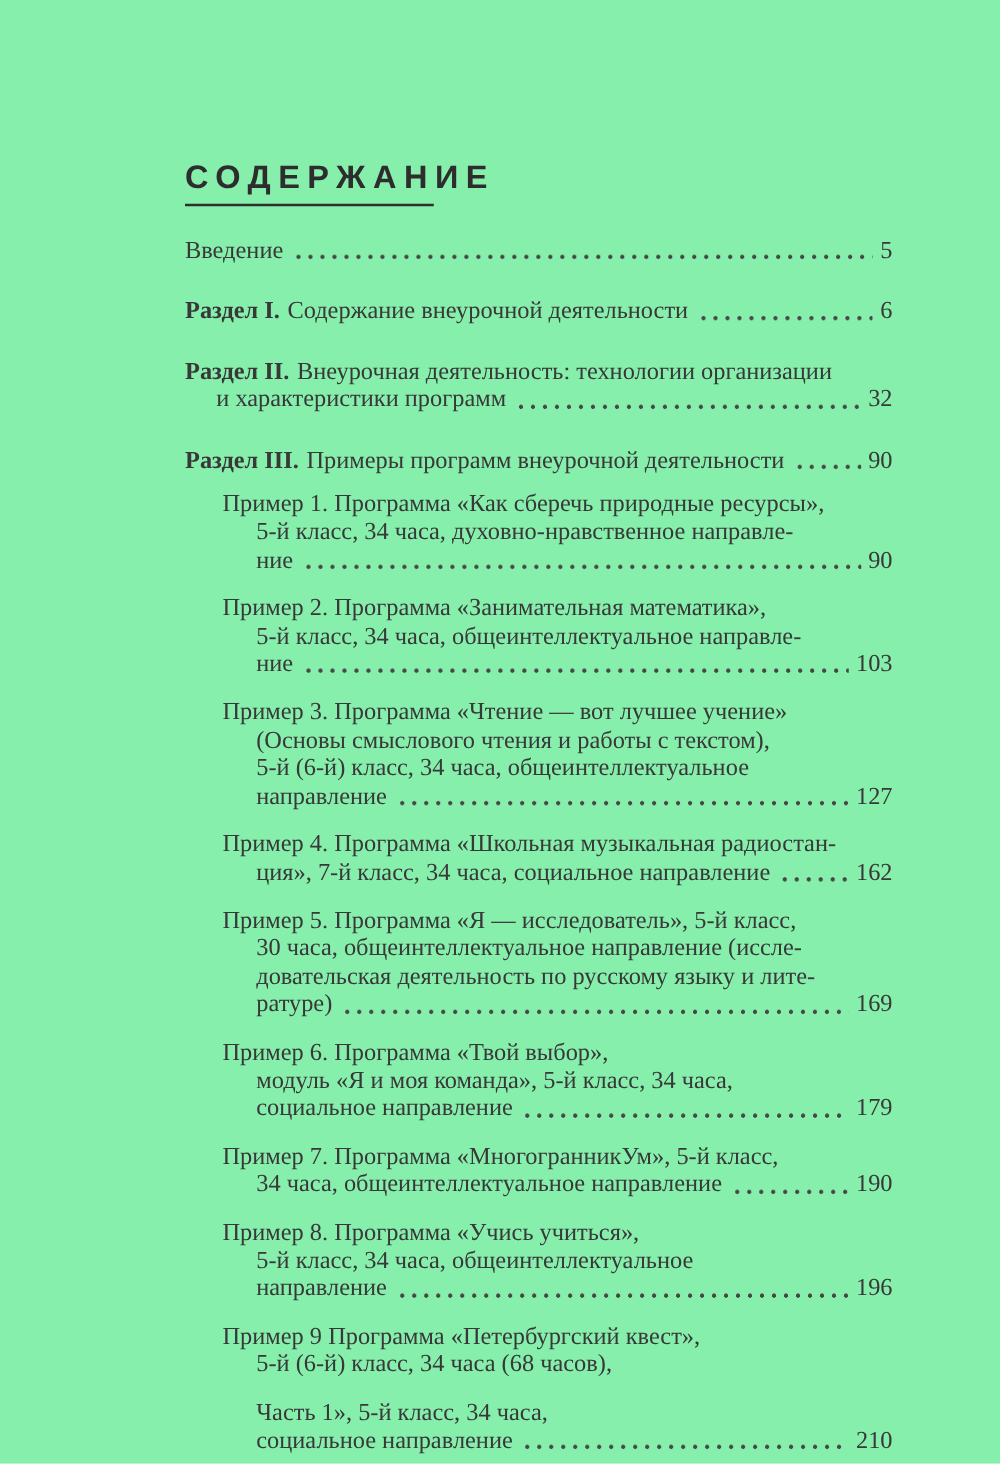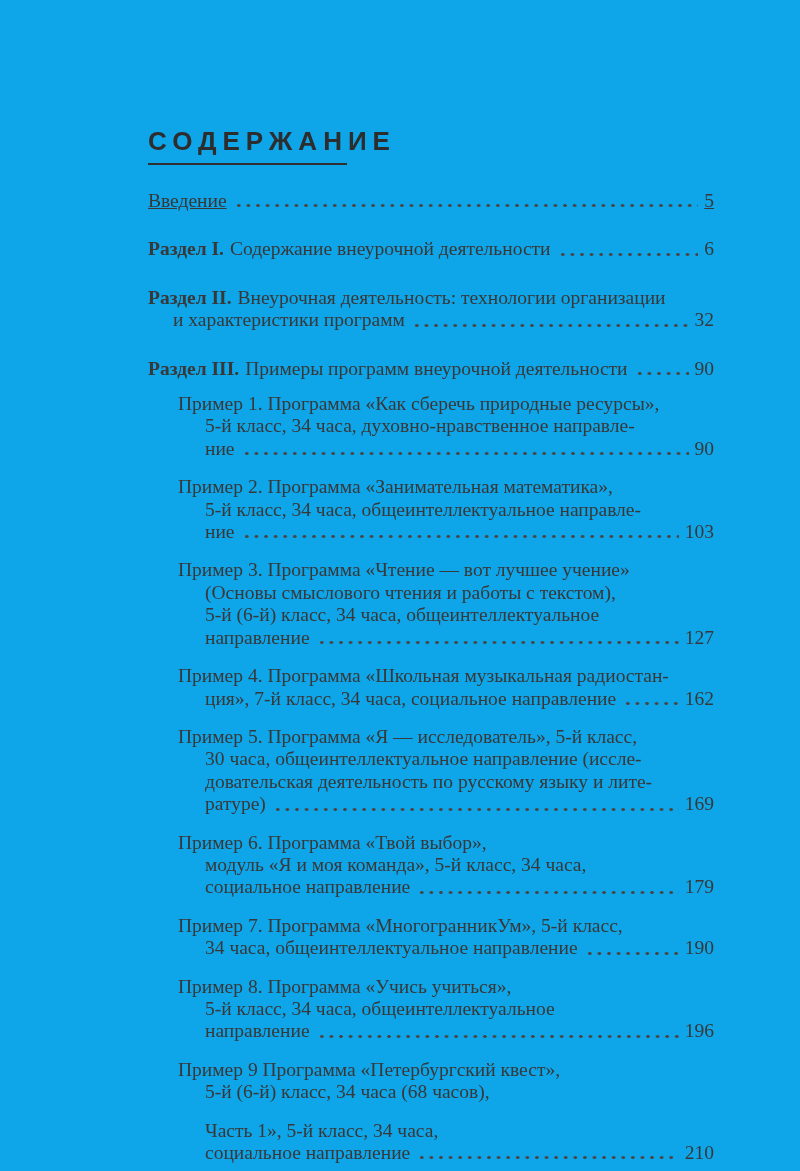--- a/index.html
+++ b/index.html
@@ -1,20 +1,20 @@
 <!DOCTYPE html>
 <html><head>
 <meta charset="utf-8">
 <style>
   html, body { margin: 0; padding: 0; background: #ffffff; }
   .page {
     position: relative;
     width: 800px;
     height: 1171px;
-    background: #0ea5e9;
+    background: #86efac;
     font-family: "Liberation Serif", serif;
     color: #383838;
     overflow: hidden;
   }
   .content {
     position: absolute;
     left: 148px;
     top: 126px;
     width: 566px;
   }
@@ -33,21 +33,21 @@
     background: #2f2f2f;
     margin-top: 7px;
   }
   .toc {
     margin-top: 25px;
     font-size: 19.5px;
     line-height: 22.4px;
   }
   .entry { margin-top: 16px; }
   .entry.top { margin-top: 26px; }
-  .toc .entry:first-child { margin-top: 0; text-decoration: underline; }
+  .toc .entry:first-child { margin-top: 0; }
   .entry.top + .entry.sub { margin-top: 13px; }
   .line {
     display: flex;
     align-items: baseline;
     white-space: pre;
   }
   .sub .line { padding-left: 30px; }
   .top .line.cont { padding-left: 25px; }
   .sub .line.cont { padding-left: 57px; }
   .bold { font-weight: bold; margin-right: 6px; flex: 0 0 auto; }

